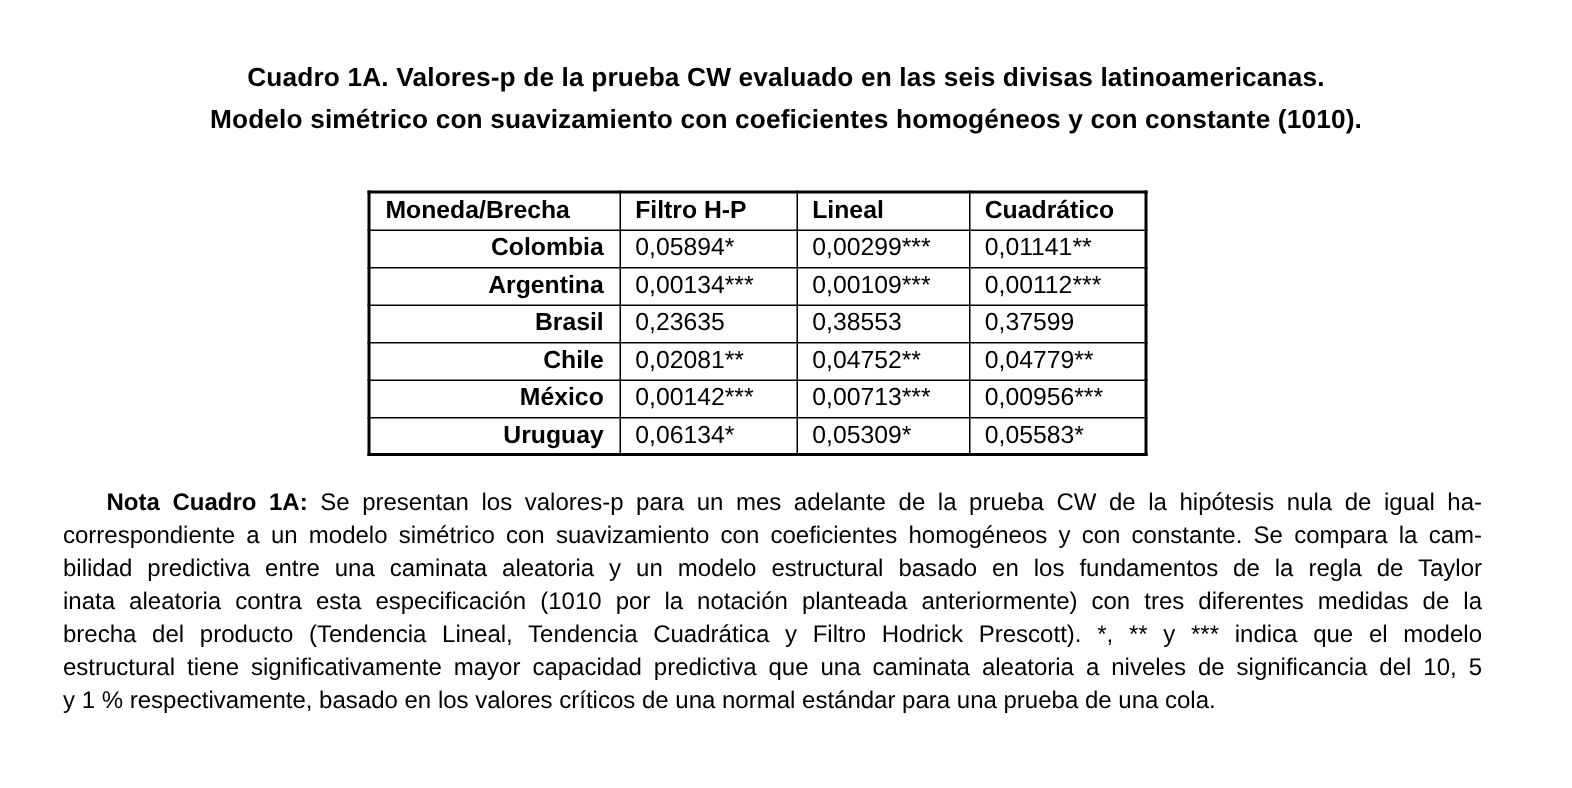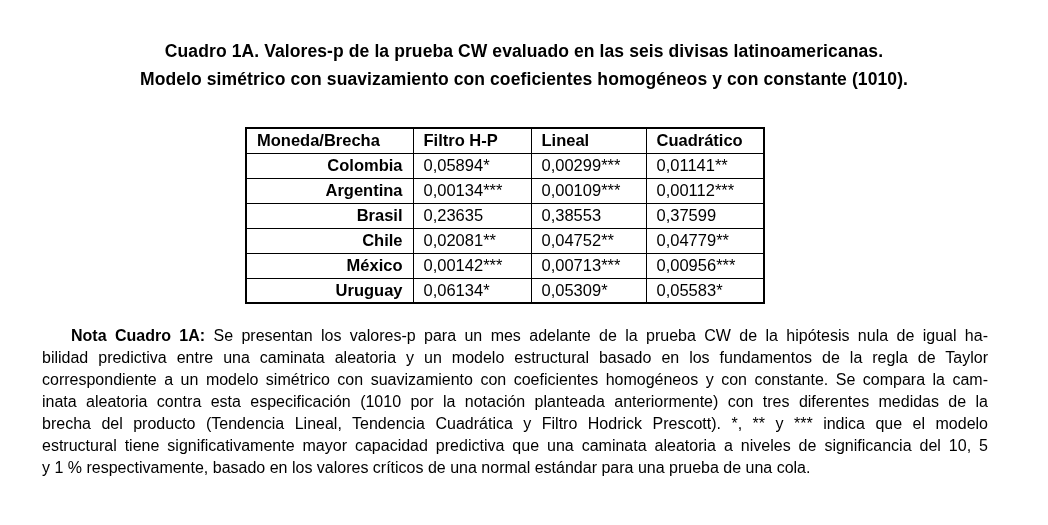--- a/index.html
+++ b/index.html
@@ -113,21 +113,21 @@
         <td class="value">0,05583*</td>
       </tr>
     </tbody>
   </table>
 
   <div class="note">
     <div class="note-line jline indent">
       <span class="note-label">Nota Cuadro 1A:</span>
       <span>Se presentan los valores-p para un mes adelante de la prueba CW de la hipótesis nula de igual ha-</span>
     </div>
+    <div class="note-line jline">correspondiente a un modelo simétrico con suavizamiento con coeficientes homogéneos y con constante. Se compara la cam-</div>
     <div class="note-line jline">bilidad predictiva entre una caminata aleatoria y un modelo estructural basado en los fundamentos de la regla de Taylor</div>
-    <div class="note-line jline">correspondiente a un modelo simétrico con suavizamiento con coeficientes homogéneos y con constante. Se compara la cam-</div>
     <div class="note-line jline">inata aleatoria contra esta especificación (1010 por la notación planteada anteriormente) con tres diferentes medidas de la</div>
     <div class="note-line jline">brecha del producto (Tendencia Lineal, Tendencia Cuadrática y Filtro Hodrick Prescott). *, ** y *** indica que el modelo</div>
     <div class="note-line jline">estructural tiene significativamente mayor capacidad predictiva que una caminata aleatoria a niveles de significancia del 10, 5</div>
     <div class="note-line">y 1 % respectivamente, basado en los valores críticos de una normal estándar para una prueba de una cola.</div>
   </div>
 
 </div>
 
 </body></html>

